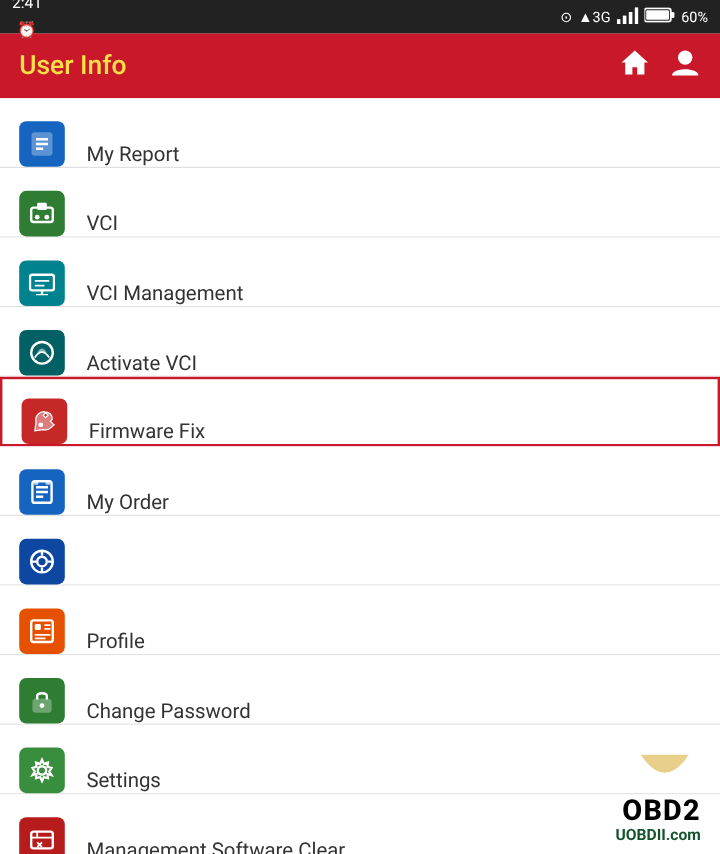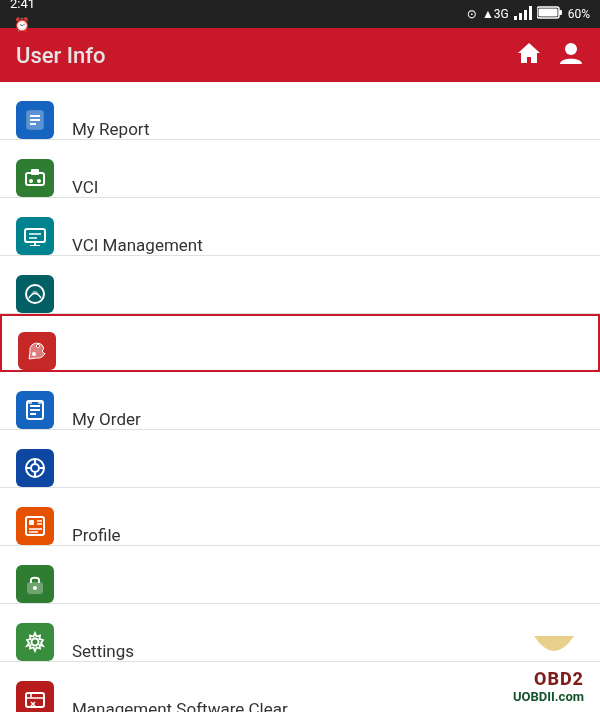--- a/index.html
+++ b/index.html
@@ -29,21 +29,21 @@
     
     .top-bar {
       background: #c8182a;
       height: 54px;
       display: flex;
       align-items: center;
       justify-content: space-between;
       padding: 0 16px;
     }
     .top-bar-title {
-      color: #e5e5e5;
+      color: #fde047;
       font-size: 22px;
       font-weight: 500;
     }
     .top-bar-icons {
       display: flex;
       gap: 16px;
       align-items: center;
     }
     .top-bar-icon {
       color: #fff;
@@ -90,23 +90,23 @@
 
     
     .watermark {
       position: absolute;
       bottom: 8px;
       right: 16px;
       text-align: right;
       pointer-events: none;
     }
     .watermark-logo {
-      font-size: 18px;
+      font-size: 24px;
       font-weight: 800;
-      color: #7f1d1d;
+      color: #000000;
       letter-spacing: 1px;
     }
     .watermark-sub {
       font-size: 13px;
       color: #14532d;
       font-weight: 700;
     }
     .watermark-u {
       width: 60px;
       height: 28px;
@@ -196,28 +196,30 @@
       <span class="menu-item-label">VCI Management</span>
     </div>
     <div class="menu-item">
       <div class="menu-item-icon" style="background: rgb(0, 96, 100);">
         <svg width="22" height="22" viewBox="0 0 22 22" fill="white">
           <circle cx="11" cy="11" r="9" fill="none" stroke="white" stroke-width="2"></circle>
           <path d="M7,11 Q11,4 15,11" fill="white" opacity="0.5"></path>
           <path d="M5,15 Q11,6 17,15" fill="none" stroke="white" stroke-width="1.5"></path>
         </svg>
       </div>
+      <span class="menu-item-label">Activate VCI</span>
     </div>
     <div class="menu-item highlighted">
       <div class="menu-item-icon" style="background: rgb(198, 40, 40);">
         <svg width="22" height="22" viewBox="0 0 22 22" fill="white">
           <path d="M19,14 L16,11 L17.5,9.5 C17.5,9.5 18,7 16,5 C14,3 11.5,3.5 11.5,3.5 L14,6 L12,8 L10,6 L12.5,3.5 C12.5,3.5 9,2 6,5 C3,8 4,12 4,12 L3,19 L10,18 C10,18 14,19 17,16 C20,13 19,14 19,14 Z" stroke="white" stroke-width="1" fill="rgba(255,255,255,0.4)"></path>
           <circle cx="8" cy="14" r="2" fill="white"></circle>
         </svg>
       </div>
+      <span class="menu-item-label">Firmware Fix</span>
     </div>
     <div class="menu-item">
       <div class="menu-item-icon" style="background: rgb(21, 101, 192);">
         <svg width="20" height="22" viewBox="0 0 20 22" fill="white">
           <rect x="2" y="2" width="16" height="18" rx="2" fill="none" stroke="white" stroke-width="2"></rect>
           <line x1="5" y1="7" x2="15" y2="7" stroke="white" stroke-width="2"></line>
           <line x1="5" y1="11" x2="15" y2="11" stroke="white" stroke-width="2"></line>
           <line x1="5" y1="15" x2="11" y2="15" stroke="white" stroke-width="2"></line>
           <rect x="3" y="1" width="4" height="4" rx="1" fill="white" opacity="0.7"></rect>
           <rect x="13" y="1" width="4" height="4" rx="1" fill="white" opacity="0.7"></rect>
@@ -251,20 +253,21 @@
       <span class="menu-item-label">Profile</span>
     </div>
     <div class="menu-item">
       <div class="menu-item-icon" style="background: rgb(46, 125, 50);">
         <svg width="22" height="22" viewBox="0 0 22 22" fill="white">
           <rect x="4" y="10" width="14" height="10" rx="2" fill="white" opacity="0.3" stroke="white" stroke-width="2"></rect>
           <path d="M7,10 L7,7 C7,4 15,4 15,7 L15,10" fill="none" stroke="white" stroke-width="2"></path>
           <circle cx="11" cy="15" r="2" fill="white"></circle>
         </svg>
       </div>
+      <span class="menu-item-label">Change Password</span>
     </div>
     <div class="menu-item">
       <div class="menu-item-icon" style="background: rgb(56, 142, 60);">
         <svg width="22" height="22" viewBox="0 0 22 22" fill="white">
           <circle cx="11" cy="11" r="3.5" fill="none" stroke="white" stroke-width="2"></circle>
           <path d="M11,2 L12.5,5.5 L16,4.5 L15.5,8 L19,9 L17,12 L19,15 L15.5,14 L16,17.5 L12.5,16.5 L11,20 L9.5,16.5 L6,17.5 L6.5,14 L3,15 L5,12 L3,9 L6.5,8 L6,4.5 L9.5,5.5 Z" fill="none" stroke="white" stroke-width="1.8"></path>
         </svg>
       </div>
       <span class="menu-item-label">Settings</span>
     </div>

